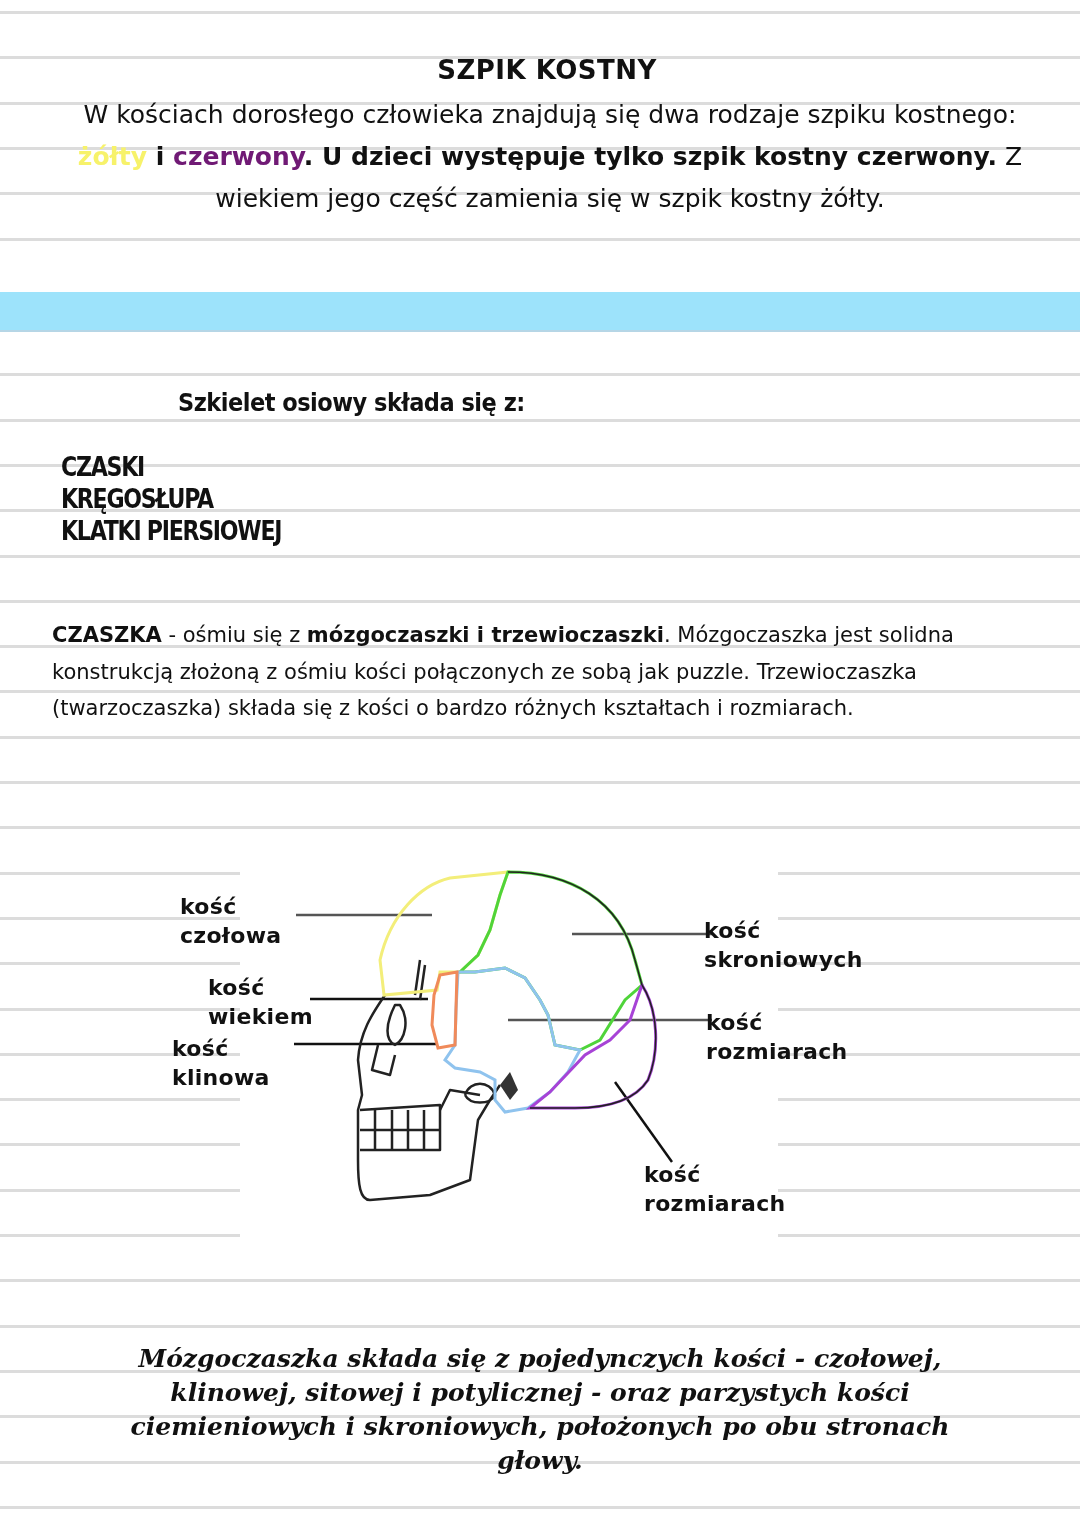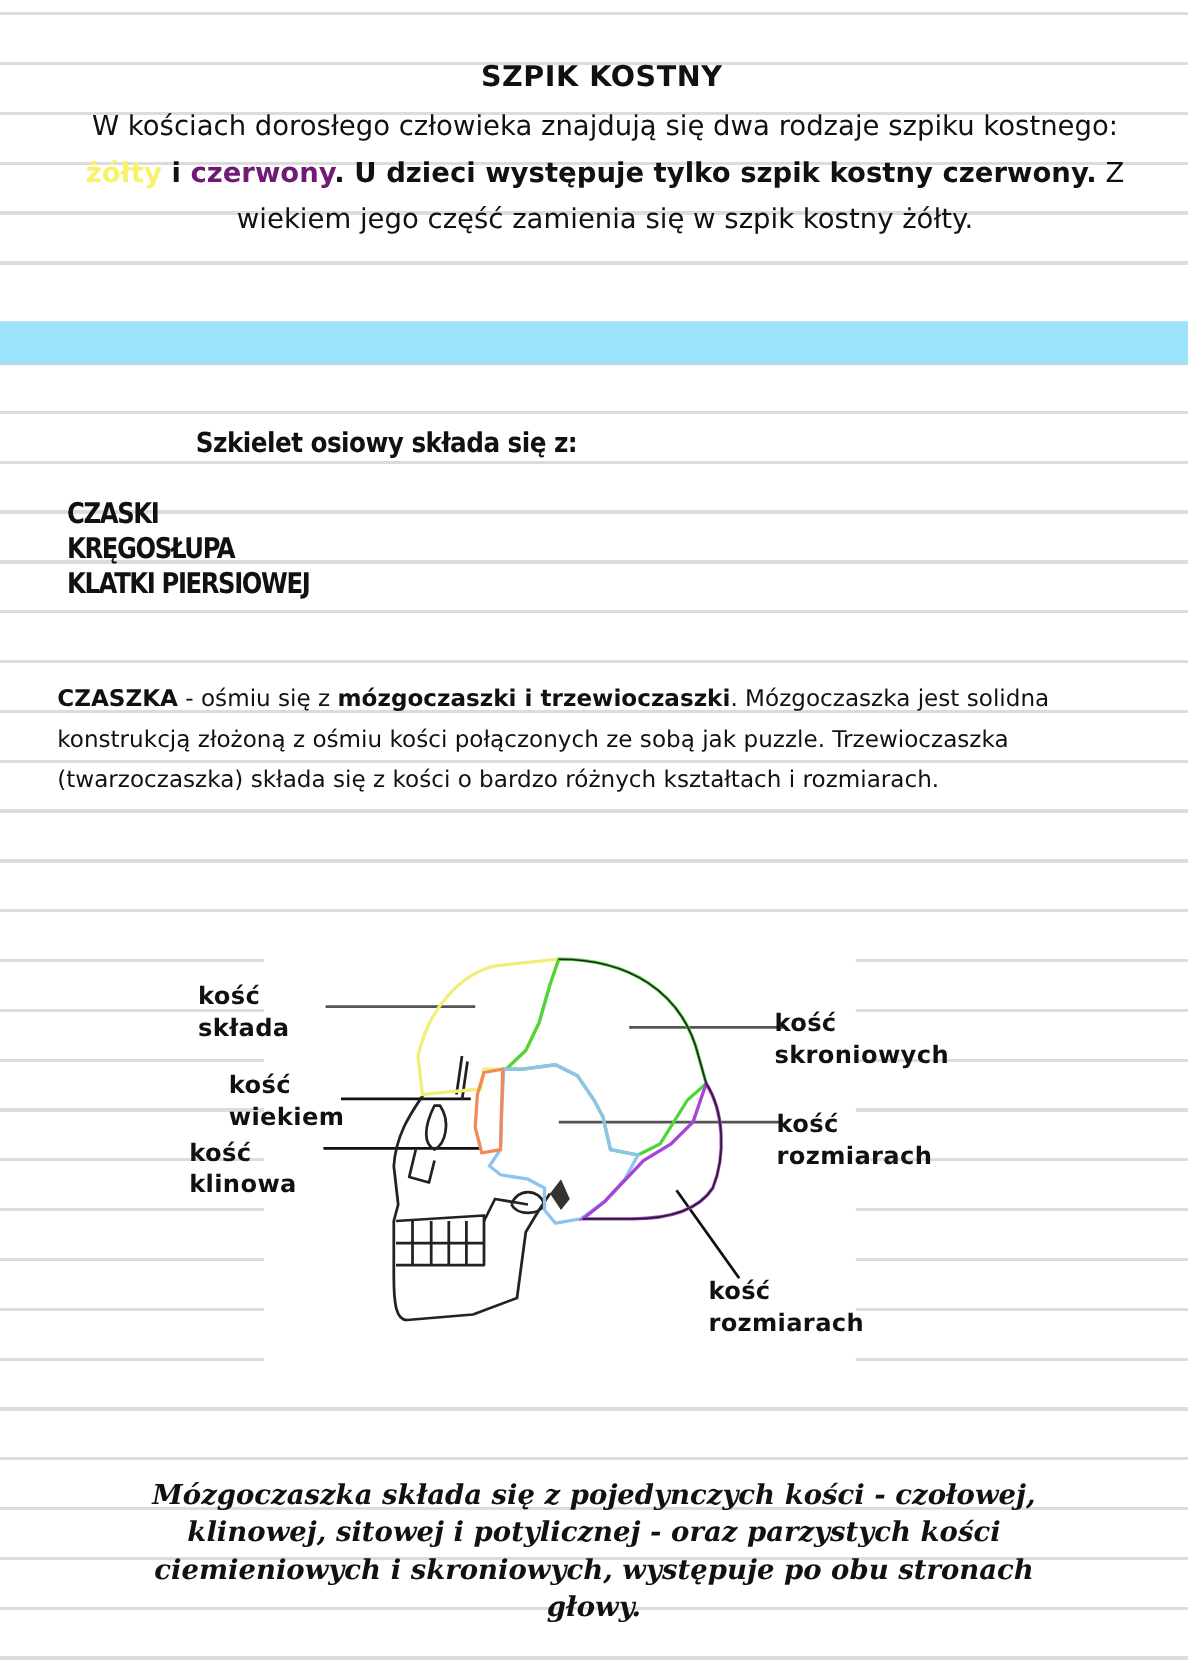--- a/index.html
+++ b/index.html
@@ -118,21 +118,21 @@
   <path d="M440,975 L457,972 L455,1045 L438,1048 L432,1025 L434,995 Z" fill="none" stroke="#f08a5a" stroke-width="3"></path>
 
   <path d="M642,985 C658,1010 660,1050 648,1080 C635,1100 610,1108 575,1108 L530,1108 L550,1092 L585,1055 L610,1040 L630,1020 Z" fill="none" stroke="#a743d6" stroke-width="3"></path>
   <path d="M642,985 C658,1010 660,1050 648,1080 C635,1100 610,1108 575,1108 L530,1108" fill="none" stroke="#222" stroke-width="1.5"></path>
   <path d="M508,872 C570,872 620,900 635,960 L642,985" fill="none" stroke="#222" stroke-width="1.5"></path>
   <path d="M500,1085 L510,1072 L518,1090 L510,1100 Z" fill="#333"></path>
 </svg>
 
 <div class="abs lbl" style="left:180px; top:892px; width:110px;">
   <div>kość</div>
-  <div>składa</div>
+  <div>czołowa</div>
 </div>
 <div class="abs lbl" style="left:208px; top:973px; width:100px;">
   <div>kość</div>
   <div>wiekiem</div>
 </div>
 <div class="abs lbl" style="left:172px; top:1034px; width:100px;">
   <div>kość</div>
   <div>klinowa</div>
 </div>
 <div class="abs lbl" style="left:704px; top:916px; width:156px;">
@@ -141,13 +141,13 @@
 </div>
 <div class="abs lbl" style="left:706px; top:1008px; width:136px;">
   <div>kość</div>
   <div>rozmiarach</div>
 </div>
 <div class="abs lbl" style="left:644px; top:1160px; width:140px;">
   <div>kość</div>
   <div>rozmiarach</div>
 </div>
 
-<div class="abs summary">Mózgoczaszka składa się z pojedynczych kości - czołowej, klinowej, sitowej i potylicznej - oraz parzystych kości ciemieniowych i skroniowych, występuje po obu stronach głowy.</div>
+<div class="abs summary">Mózgoczaszka składa się z pojedynczych kości - czołowej, klinowej, sitowej i potylicznej - oraz parzystych kości ciemieniowych i skroniowych, położonych po obu stronach głowy.</div>
 
 </body></html>

